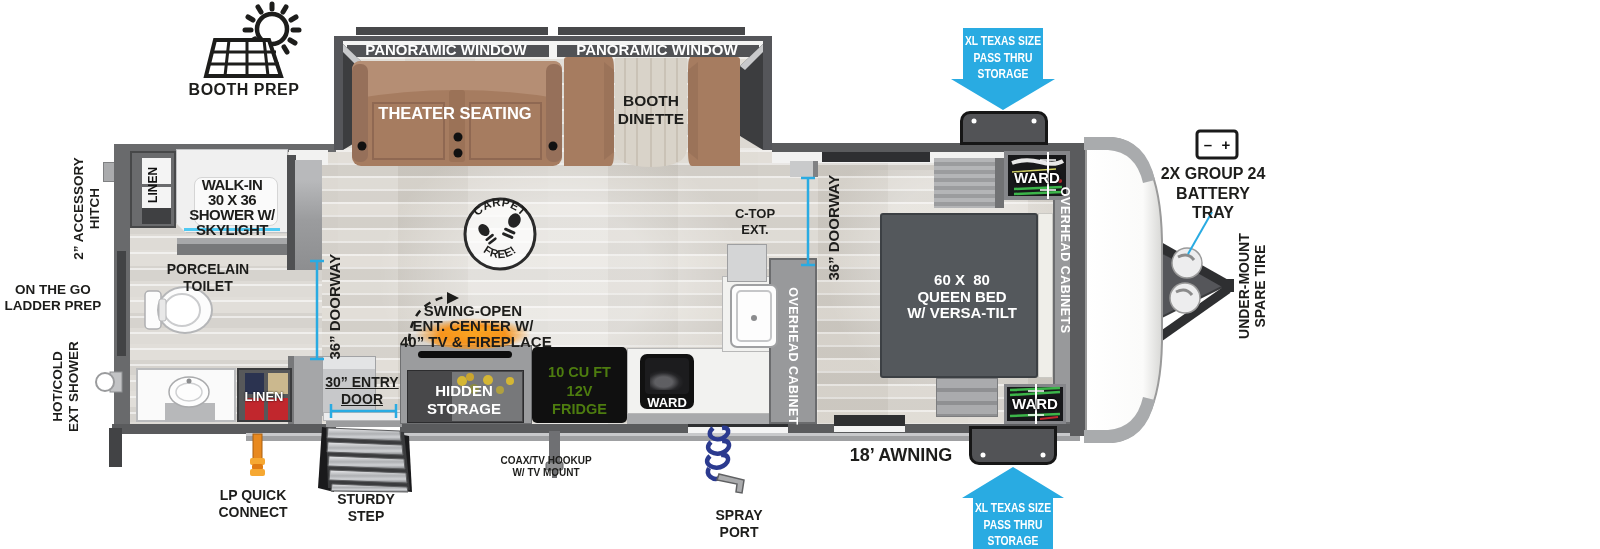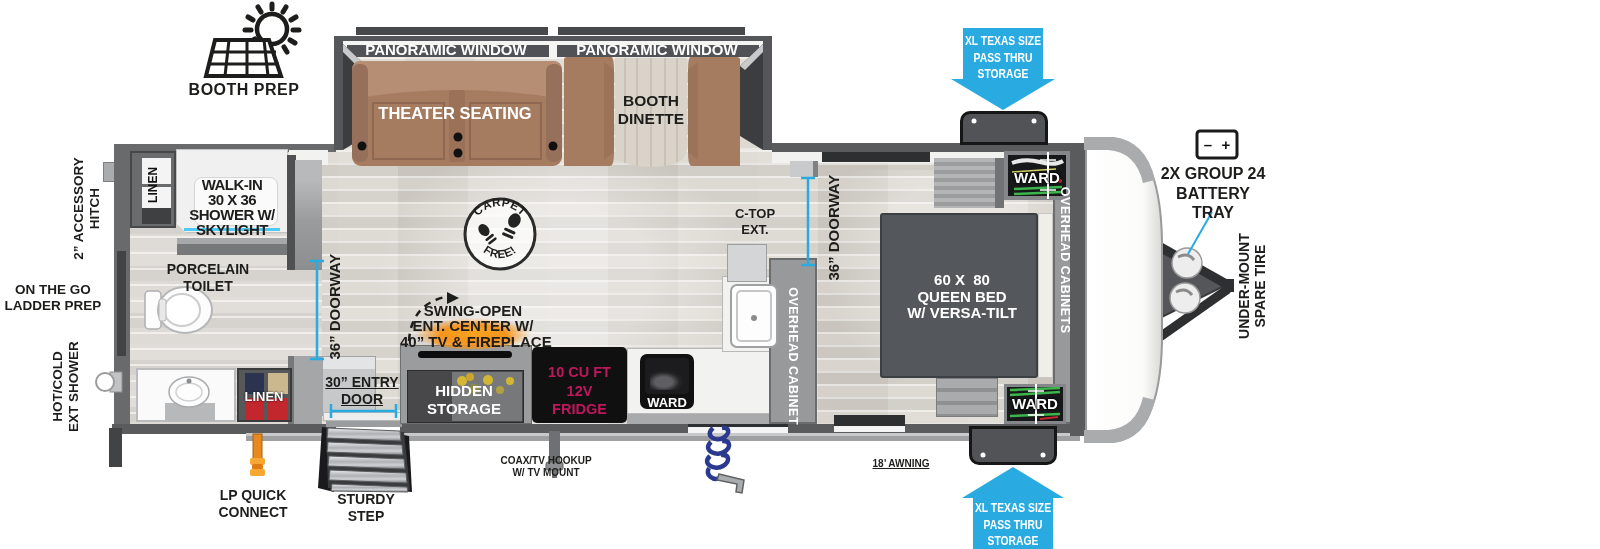--- a/index.html
+++ b/index.html
@@ -118,21 +118,21 @@
 
   <div class="abs" style="left:400px;top:345px;width:132px;height:79px;background:#9b9c9e;border:1px solid #6f7072;box-sizing:border-box;"></div>
 
   <div class="abs" style="left:418px;top:351px;width:94px;height:7px;background:#0d0d0d;border-radius:4px;"></div>
 
   <div class="abs" style="left:407px;top:370px;width:117px;height:53px;background:#48484a;border:1px solid #2c2c2e;box-sizing:border-box;"></div>
   <div class="abs" style="left:452px;top:372px;width:70px;height:49px;background:#77787a;"></div>
   <div class="lbl" style="left:404px;top:382px;width:120px;font-size:15px;color:#fff;">HIDDEN<br>STORAGE</div>
 
   <div class="abs" style="left:532px;top:347px;width:95px;height:76px;background:#101010;border-radius:5px;"></div>
-  <div class="lbl" style="left:532px;top:363px;width:95px;font-size:14.5px;color:#be185d;line-height:1.28;">10 CU FT<br>12V<br>FRIDGE</div>
+  <div class="lbl" style="left:532px;top:363px;width:95px;font-size:14.5px;color:#4d7c0f;line-height:1.28;">10 CU FT<br>12V<br>FRIDGE</div>
 
   <div class="abs" style="left:627px;top:348px;width:151px;height:66px;background:#f2f2f0;border:1px solid #b8b8b8;box-sizing:border-box;"></div>
   <div class="abs" style="left:627px;top:414px;width:151px;height:10px;background:#a9aaac;"></div>
 
   <div class="abs" style="left:722px;top:276px;width:56px;height:76px;background:#f2f2f0;border:1px solid #b8b8b8;box-sizing:border-box;"></div>
 
   <div class="abs" style="left:727px;top:244px;width:40px;height:38px;background:#d4d5d6;border:1px solid #9e9fa1;box-sizing:border-box;"></div>
   <div class="lbl" style="left:715px;top:206px;width:80px;font-size:13px;">C-TOP<br>EXT.</div>
 
   <div class="abs" style="left:640px;top:354px;width:54px;height:55px;background:#111;border-radius:7px;"></div>
@@ -427,22 +427,23 @@
   <div class="vlbl" style="left:0px;top:371px;width:132px;font-size:13.5px;transform:rotate(-90deg);">HOT/COLD<br>EXT SHOWER</div>
 
   <div class="lbl" style="left:193px;top:487px;width:120px;font-size:14px;">LP QUICK<br>CONNECT</div>
 
   <div class="lbl" style="left:306px;top:491px;width:120px;font-size:14px;">STURDY<br>STEP</div>
 
   <div class="lbl" style="left:302px;top:374px;width:120px;font-size:14px;text-decoration:underline;">30” ENTRY<br>DOOR</div>
 
   <div class="lbl" style="left:466px;top:455px;width:160px;font-size:10px;">COAX/TV HOOKUP<br>W/ TV MOUNT</div>
 
-
-  <div class="lbl" style="left:841px;top:458px;width:120px;font-size:10px;text-decoration:underline;">18’ AWNING</div>
+  <div class="lbl" style="left:679px;top:507px;width:120px;font-size:14px;">SPRAY<br>PORT</div>
+
+  <div class="lbl" style="left:841px;top:445px;width:120px;font-size:18px;">18’ AWNING</div>
 
   <div class="vlbl" style="left:272px;top:298px;width:126px;font-size:15px;transform:rotate(-90deg);">36” DOORWAY</div>
 
   <div class="vlbl" style="left:771px;top:219px;width:126px;font-size:15px;transform:rotate(-90deg);">36” DOORWAY</div>
 
   <div class="lbl" style="left:1146px;top:164px;width:134px;font-size:16px;line-height:1.22;text-align:center;">2X GROUP 24<br>BATTERY<br>TRAY</div>
 
   <div class="vlbl" style="left:1186px;top:270px;width:132px;font-size:14px;transform:rotate(-90deg);">UNDER-MOUNT<br>SPARE TIRE</div>
 
   <div class="lbl" style="left:958px;top:33px;width:90px;font-size:12px;color:#fff;line-height:1.38;transform:scaleX(0.86);">XL TEXAS SIZE<br>PASS THRU<br>STORAGE</div>

